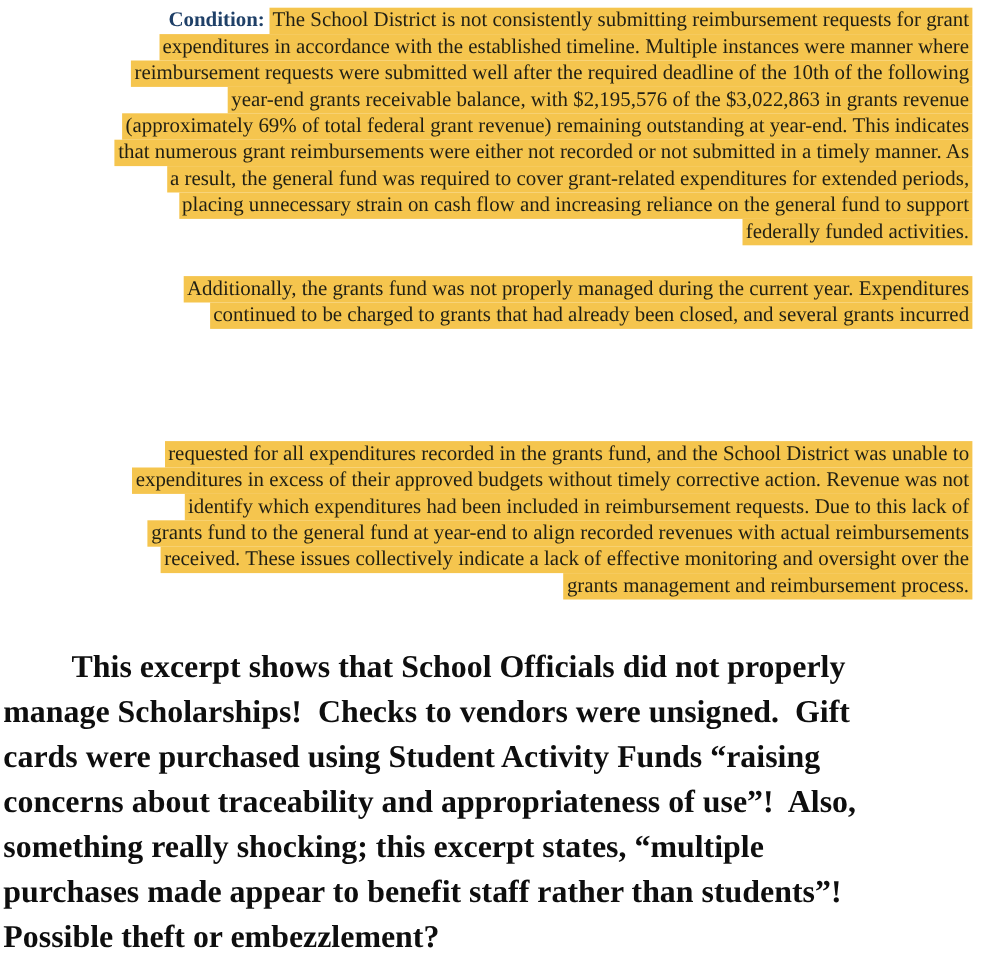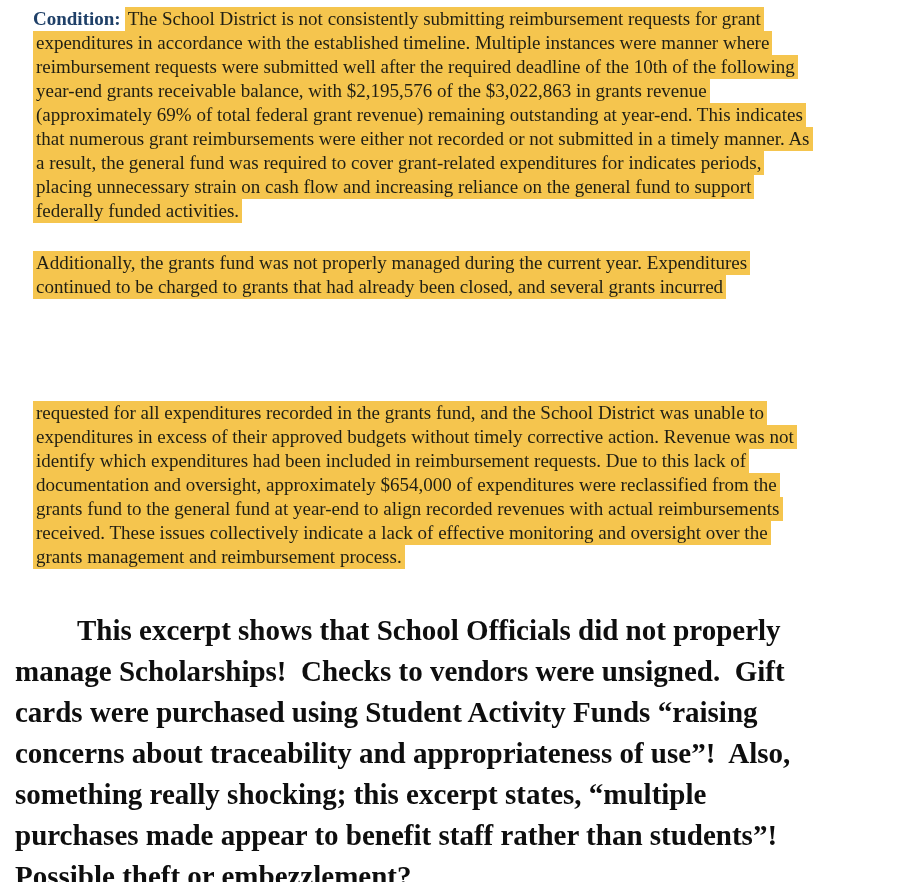--- a/index.html
+++ b/index.html
@@ -12,20 +12,21 @@
   :root {
     --hl: #F5C54E;
     --label: #1F4068;
     --ink: #201f14;
     --ink2: #0e0e0e;
   }
   .doc {
     padding: 7px 16px 0 33px;
     font-size: 19px;
     color: var(--ink);
+    text-align: right;
   }
   .para { margin: 0; }
   .line {
     line-height: 24px;
     white-space: pre;
     height: 24px;
   }
   .hl {
     display: inline-block;
     line-height: 24px;
@@ -35,21 +36,21 @@
   .cond-label {
     font-weight: bold;
     color: var(--label);
     background: #ffffff;
     padding-right: 4px;
   }
   #para1 { margin-bottom: 28px; }
   #para2 { margin-bottom: 102px; }
   .commentary {
     margin-top: 41px;
-    padding-left: 15px;
+    padding-left: 3px;
     font-size: 29px;
     font-weight: bold;
     color: var(--ink2);
   }
   .commentary .line {
     line-height: 41px;
     height: 41px;
     white-space: pre;
   }
   .commentary .line:first-child { padding-left: 62px; }
@@ -60,36 +61,35 @@
 <div class="doc">
 
   <div class="para" id="para1">
     <div class="line"><span class="cond-label">Condition:</span><span class="hl">The School District is not consistently submitting reimbursement requests for grant</span></div>
     <div>
         <div class="line"><span class="hl">expenditures in accordance with the established timeline. Multiple instances were manner where</span></div>
         <div class="line"><span class="hl">reimbursement requests were submitted well after the required deadline of the 10th of the following</span></div>
         <div class="line"><span class="hl">year-end grants receivable balance, with $2,195,576 of the $3,022,863 in grants revenue</span></div>
         <div class="line"><span class="hl">(approximately 69% of total federal grant revenue) remaining outstanding at year-end. This indicates</span></div>
         <div class="line"><span class="hl">that numerous grant reimbursements were either not recorded or not submitted in a timely manner. As</span></div>
-        <div class="line"><span class="hl">a result, the general fund was required to cover grant-related expenditures for indicates periods,</span></div>
+        <div class="line"><span class="hl">a result, the general fund was required to cover grant-related expenditures for extended periods,</span></div>
         <div class="line"><span class="hl">placing unnecessary strain on cash flow and increasing reliance on the general fund to support</span></div>
         <div class="line"><span class="hl">federally funded activities.</span></div>
       </div>
   </div>
 
   <div class="para" id="para2">
       <div class="line"><span class="hl">Additionally, the grants fund was not properly managed during the current year. Expenditures</span></div>
       <div class="line"><span class="hl">continued to be charged to grants that had already been closed, and several grants incurred</span></div>
     </div>
 
   <div class="para" id="para3">
       <div class="line"><span class="hl">requested for all expenditures recorded in the grants fund, and the School District was unable to</span></div>
       <div class="line"><span class="hl">expenditures in excess of their approved budgets without timely corrective action. Revenue was not</span></div>
       <div class="line"><span class="hl">identify which expenditures had been included in reimbursement requests. Due to this lack of</span></div>
-      <div class="line"><span class="hl">documentation and oversight, approximately $654,000 of expenditures were reclassified from the</span></div>
       <div class="line"><span class="hl">grants fund to the general fund at year-end to align recorded revenues with actual reimbursements</span></div>
       <div class="line"><span class="hl">received. These issues collectively indicate a lack of effective monitoring and oversight over the</span></div>
       <div class="line"><span class="hl">grants management and reimbursement process.</span></div>
     </div>
 
 </div>
 
 <div class="commentary">
     <div class="line">This excerpt shows that School Officials did not properly</div>
     <div class="line">manage Scholarships!  Checks to vendors were unsigned.  Gift</div>

